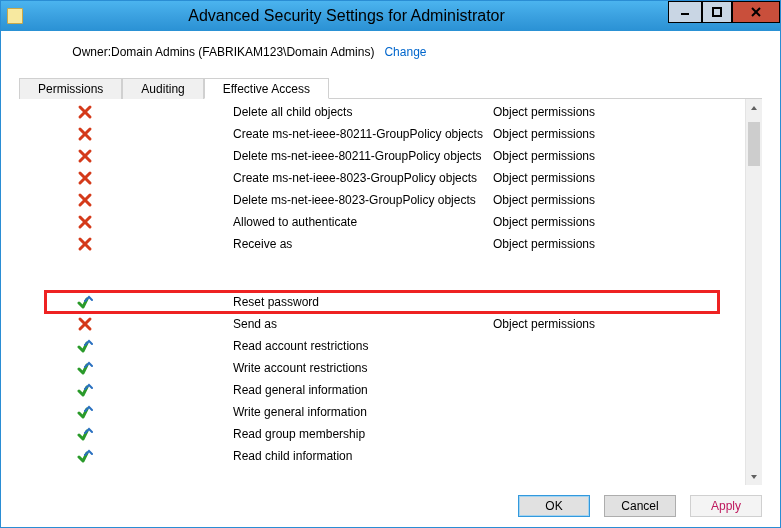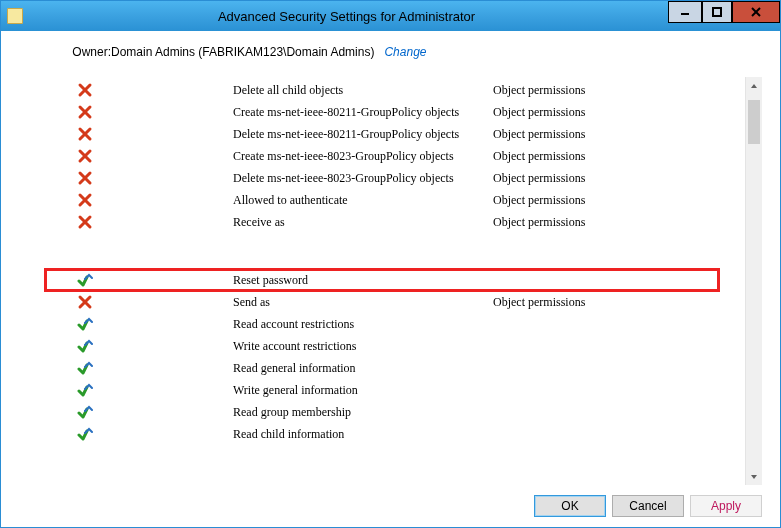--- a/index.html
+++ b/index.html
@@ -30,21 +30,21 @@
   .titlebar .icon {
     width: 16px; height: 16px;
     margin-left: 6px;
     background: #f7e9a0;
     border: 1px solid #c9a94a;
     border-radius: 1px;
   }
   .titlebar .title {
     flex: 1;
     text-align: center;
-    font-size: 13px;
+    font-size: 16px;
     padding-right: 110px;
   }
   .winbtns {
     position: absolute;
     right: 0; top: 0;
     display: flex;
     height: 22px;
   }
   .winbtn {
     width: 34px;
@@ -71,21 +71,21 @@
     flex-direction: column;
   }
   .owner-row {
     display: flex;
     align-items: center;
     margin-bottom: 18px;
     font-size: 12px;
   }
   .owner-row .lbl { width: 92px; text-align: right; }
   .owner-row .val { margin-right: 10px; }
-  .owner-row .link { color: #0066cc; cursor: pointer; font-style: italic; }
+  .owner-row .link { color: #0066cc; cursor: pointer; }
   .tabs {
     display: flex;
     border-bottom: 1px solid #d0d0d0;
     position: relative;
     height: 22px;
   }
   .tab {
     padding: 3px 18px 3px 18px;
     border: 1px solid #d0d0d0;
     border-bottom: none;
@@ -113,21 +113,20 @@
     flex: 1;
     overflow-y: hidden;
     padding: 2px 0 0 0;
   }
   .row {
     display: flex;
     align-items: center;
     height: 22px;
     padding-left: 58px;
     position: relative;
-    font-family: Liberation Serif, serif;
   }
   .row.highlight {
     outline: 3px solid #ee2222;
     outline-offset: -2px;
     z-index: 5;
     margin-left: 26px;
     margin-right: 26px;
     padding-left: 32px;
     margin-top: 36px;
   }
@@ -177,20 +176,21 @@
     border-top: 0;
   }
   .btn {
     min-width: 72px;
     height: 22px;
     border: 1px solid #adadad;
     background: #e1e1e1;
     font-size: 12px;
     font-family: inherit;
     cursor: default;
+    margin-left: 8px;
   }
   .btn.default {
     border: 1px solid #3399dd;
     box-shadow: inset 0 0 0 1px #a3d3f0;
   }
   .btn:disabled {
     color: #be185d;
     border-color: #d0d0d0;
     background: #f4f4f4;
   }
@@ -224,20 +224,25 @@
   </div>
 
   <div class="content">
 
     <div class="owner-row">
       <span class="lbl">Owner:</span>
       <span class="val">Domain Admins (FABRIKAM123\Domain Admins)</span>
       <span class="link">Change</span>
     </div>
 
+    <div class="tabs">
+      <div class="tab">Permissions</div>
+      <div class="tab">Auditing</div>
+      <div class="tab active">Effective Access</div>
+    </div>
 
     <div class="listwrap">
       <div class="list" id="perm-list">
 
       <div class="row">
             <span class="ico"><svg width="16" height="16">
                 <line x1="3" y1="3" x2="13" y2="13" stroke="#d43a1a" stroke-width="3" stroke-linecap="round"></line>
                 <line x1="13" y1="3" x2="3" y2="13" stroke="#d43a1a" stroke-width="3" stroke-linecap="round"></line>
               </svg></span>
             <span class="perm">Delete all child objects</span>

